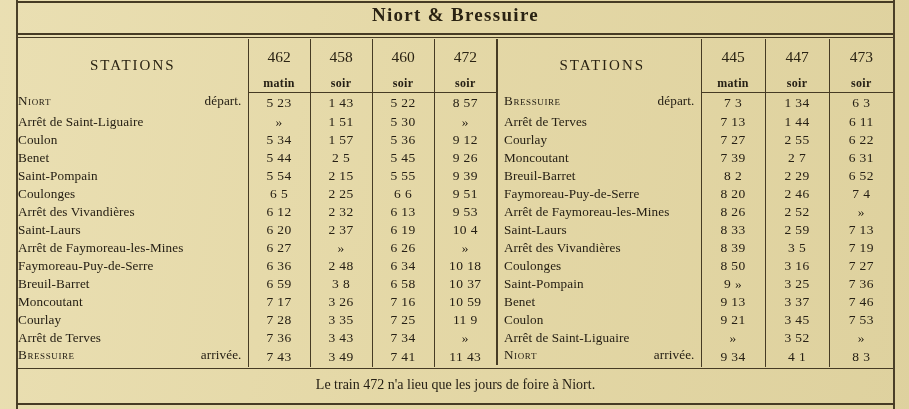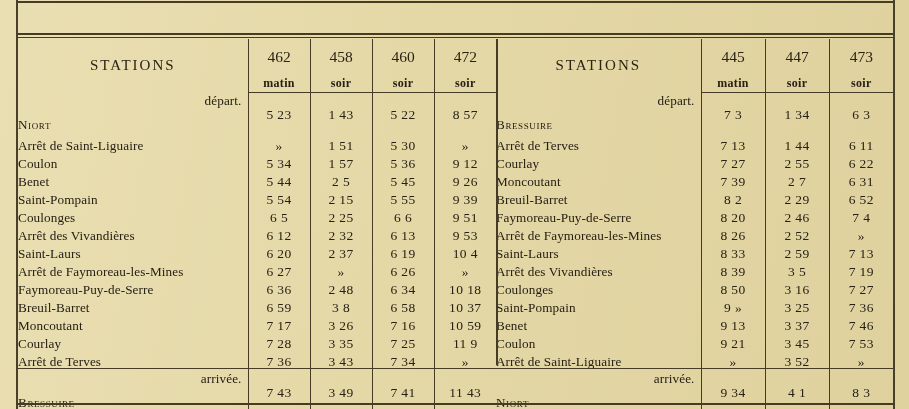--- a/index.html
+++ b/index.html
@@ -60,20 +60,21 @@
     top: 37px; height: 1px;
   }
 
   .tables {
     position: absolute;
     left: 18px;
     right: 16px;
     top: 39px;
     bottom: 44px;
     display: flex;
+    gap: 8px;
   }
   .half {
     position: relative;
     height: 100%;
   }
   .half-left { width: 478px; }
   .half-right { flex: 1; }
   .mid-divider {
     position: absolute;
     top: 39px;
@@ -133,21 +134,21 @@
     font-variant: small-caps;
     letter-spacing: 0.6px;
   }
   .dots {
     letter-spacing: 0.5px;
   }
   .endpoint {
     display: inline-block;
     width: 100%;
   }
-  .endpoint .lbl { float: left; margin-top: 24px; }
+  .endpoint .lbl { float: left; }
   .endpoint .term { float: right; padding-right: 6px; font-variant: normal; margin-left: 48px; }
   .time-cell {
     font-size: 13.5px;
     text-align: center;
     height: 18px;
     letter-spacing: 0.4px;
   }
   .footnote {
     position: absolute;
     left: 18px;
@@ -170,20 +171,23 @@
   }
 </style>
 </head>
 <body>
 
 <div class="page">
   <div class="rule rule-top"></div>
   <div class="frame-left"></div>
   <div class="frame-right"></div>
 
+  <div class="title-wrap">
+    <span class="title">Niort &amp; Bressuire</span>
+  </div>
   <div class="rule rule-under-title"></div>
   <div class="rule rule-thin-under-title"></div>
 
   <div class="tables">
     <div class="half half-left">
       <table class="tt" id="left-table">
           <colgroup>
             <col>
             <col style="width:62px">
             <col style="width:62px">
@@ -422,14 +426,15 @@
               <td class="time-cell vline">4 1</td>
               <td class="time-cell vline">8 3</td>
             </tr>
           </tbody>
         </table>
     </div>
   </div>
   <div class="mid-divider"></div>
 
   <div class="rule rule-above-note"></div>
+  <div class="footnote">Le train 472 n'a lieu que les jours de foire à Niort.</div>
   <div class="rule rule-bottom"></div>
 </div>
 
 </body></html>

